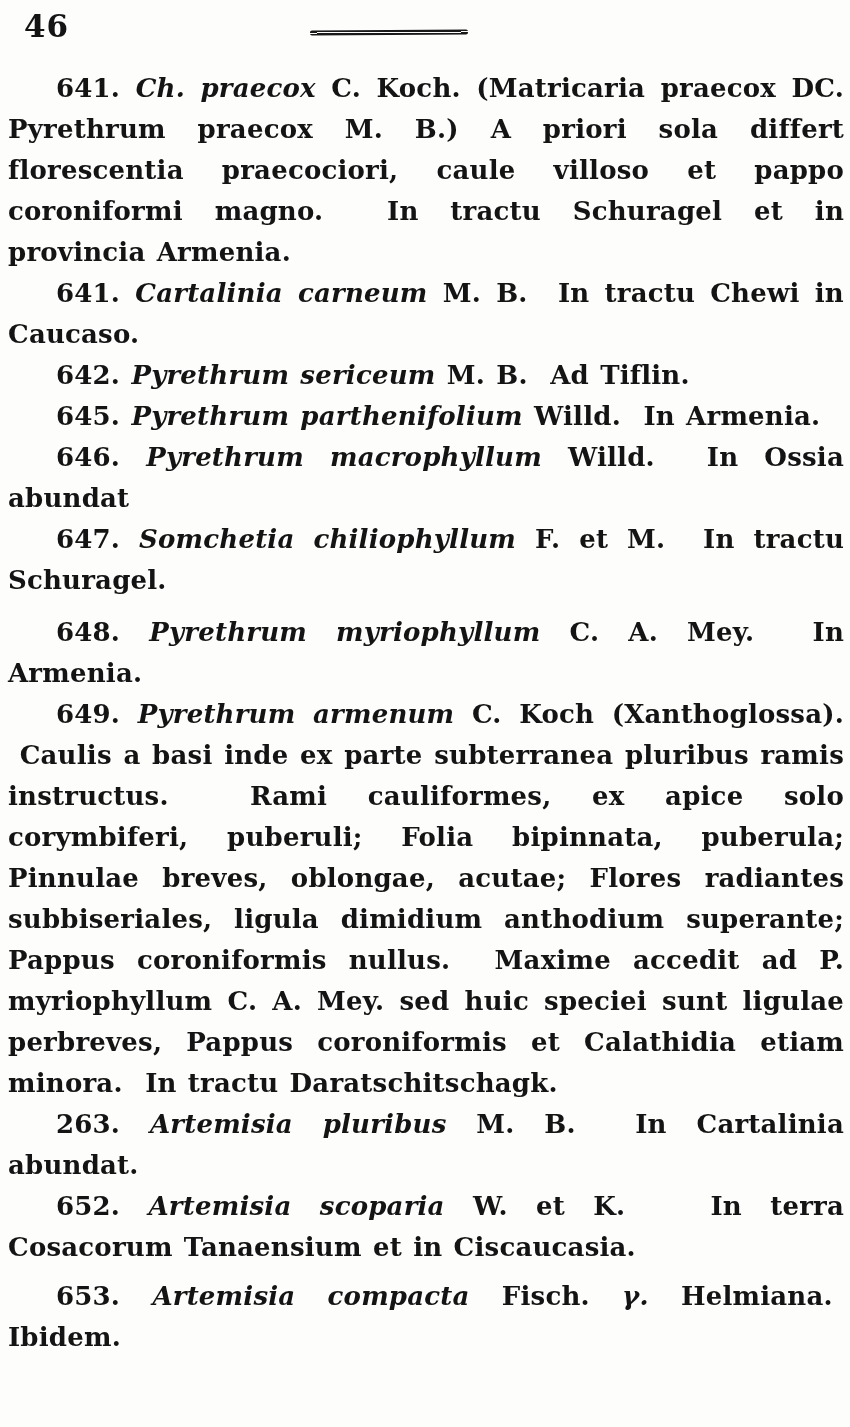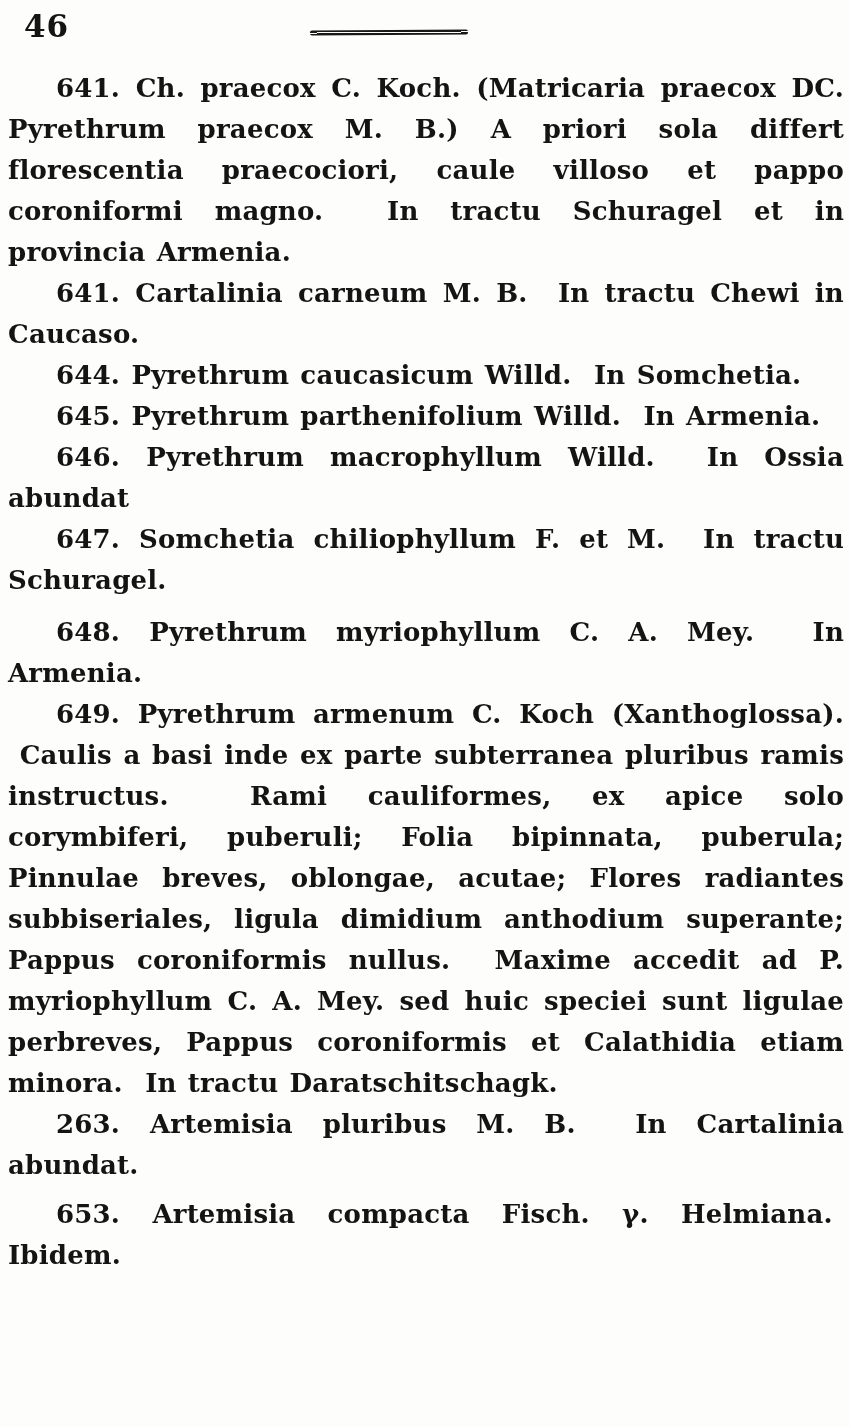--- a/index.html
+++ b/index.html
@@ -49,52 +49,53 @@
     text-align: justify;
     word-spacing: 2px;
     letter-spacing: 0.2px;
   }
   p.entry {
     margin: 0;
     text-indent: 48px;
   }
   p.entry.gap-sm { margin-top: 11px; }
   p.entry.gap-md { margin-top: 8px; }
-  .species, .mid-italic { }
+  .species, .mid-italic { font-style: italic; }
 </style>
 </head>
 <body>
 
 <div class="page">
 
   <div class="page-header">
     <span class="page-number">46</span>
     <div class="header-rule"></div>
   </div>
 
   <main class="text-block">
 
     <p class="entry"><span>641. </span><span class="species">Ch. praecox </span><span>C. Koch. </span><span>(Matricaria praecox DC. Pyrethrum praecox M. B.) A priori sola differt florescentia praecociori, caule villoso et pappo coroniformi magno.&nbsp; In tractu Schuragel et in provincia Armenia.</span></p>
 
     <p class="entry"><span>641. </span><span class="species">Cartalinia carneum </span><span>M. B. </span><span>&nbsp;In tractu Chewi in Caucaso.</span></p>
 
+    <p class="entry"><span>642. </span><span class="species">Pyrethrum sericeum </span><span>M. B. </span><span>&nbsp;Ad Tiflin.</span></p>
 
 
-    <p class="entry"><span>644. </span><span class="species">Pyrethrum caucasicum </span><span>Willd. </span><span>&nbsp;In Somchetia.</span></p>
 
     <p class="entry"><span>645. </span><span class="species">Pyrethrum parthenifolium </span><span>Willd. </span><span>&nbsp;In Armenia.</span></p>
 
     <p class="entry"><span>646. </span><span class="species">Pyrethrum macrophyllum </span><span>Willd. </span><span>&nbsp;In Ossia abundat</span></p>
 
     <p class="entry"><span>647. </span><span class="species">Somchetia chiliophyllum </span><span>F. et M. </span><span>&nbsp;In tractu Schuragel.</span></p>
 
     <p class="entry gap-sm"><span>648. </span><span class="species">Pyrethrum myriophyllum </span><span>C. A. Mey. </span><span>&nbsp;In Armenia.</span></p>
 
     <p class="entry"><span>649. </span><span class="species">Pyrethrum armenum </span><span>C. Koch (Xanthoglossa). </span><span>&nbsp;Caulis a basi inde ex parte subterranea pluribus ramis instructus.&nbsp; Rami cauliformes, ex apice solo corymbiferi, puberuli; Folia bipinnata, puberula; Pinnulae breves, oblongae, acutae; Flores radiantes subbiseriales, ligula dimidium anthodium superante; Pappus coroniformis nullus.&nbsp; Maxime accedit ad P. myriophyllum C. A. Mey. sed huic speciei sunt ligulae perbreves, Pappus coroniformis et Calathidia etiam minora.&nbsp; In tractu Daratschitschagk.</span></p>
 
 
     <p class="entry"><span>263. </span><span class="species">Artemisia pluribus </span><span>M. B. </span><span>&nbsp;In Cartalinia abundat.</span></p>
 
+    <p class="entry"><span>652. </span><span class="species">Artemisia scoparia </span><span>W. et K. </span><span>&nbsp; In terra Cosacorum Tanaensium et in Ciscaucasia.</span></p>
 
     <p class="entry gap-md"><span>653. </span><span class="species">Artemisia compacta </span><span>Fisch. </span><span class="mid-italic">γ. </span><span>Helmiana.&nbsp; Ibidem.</span></p>
 
   </main>
 </div>
 
 </body></html>

